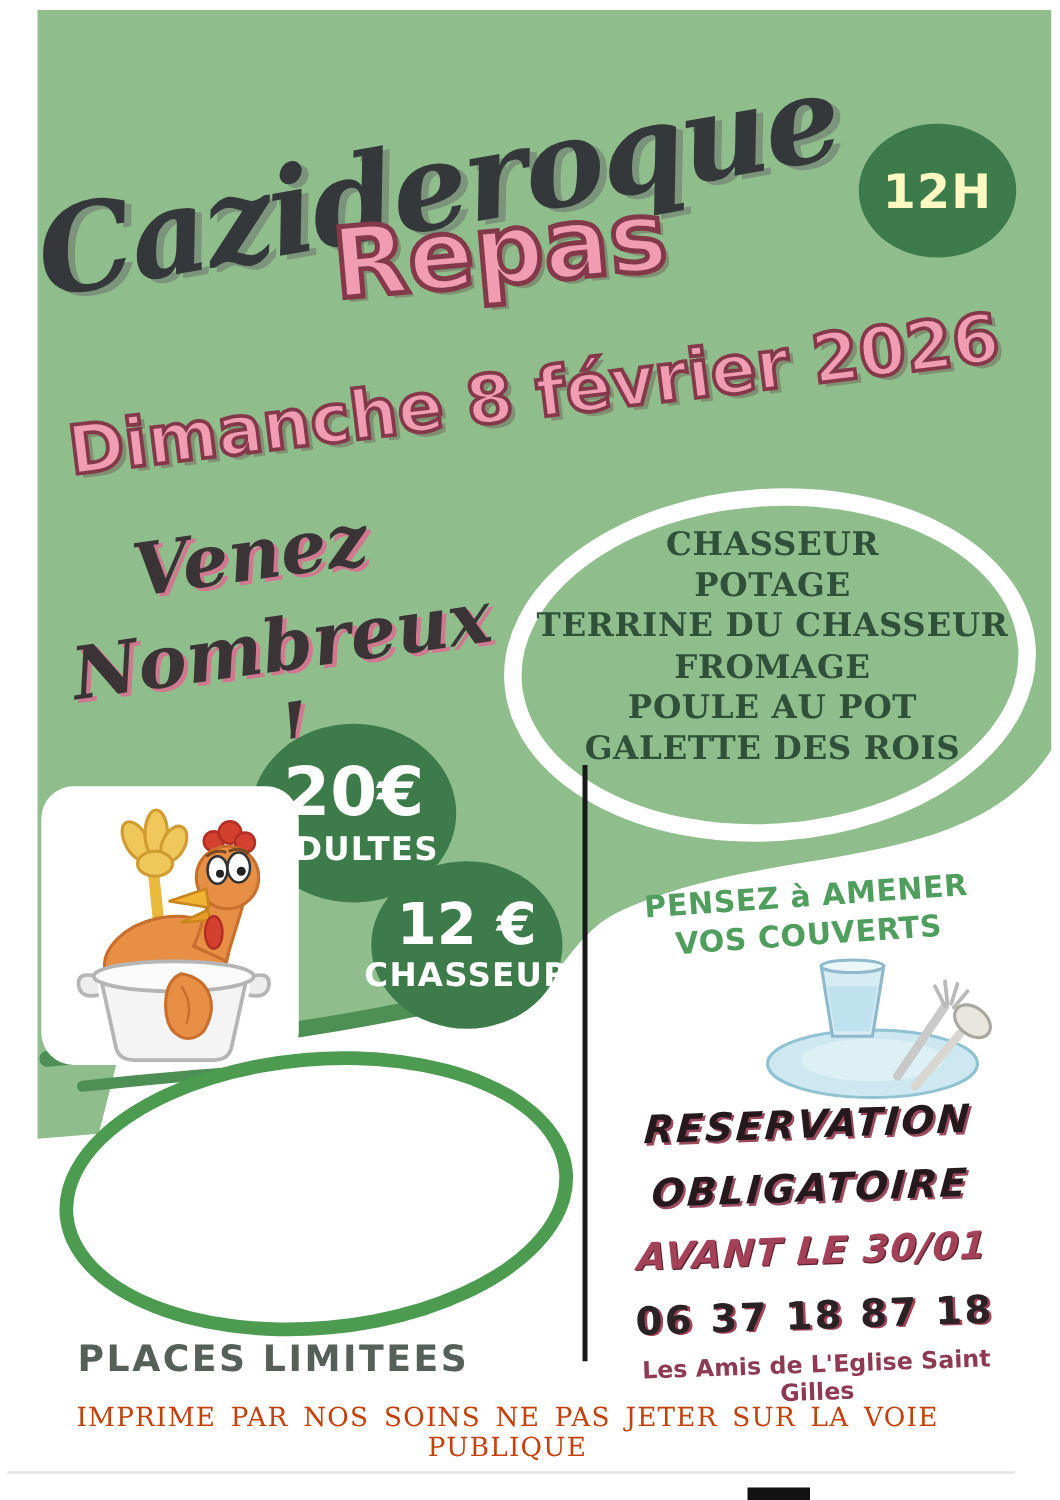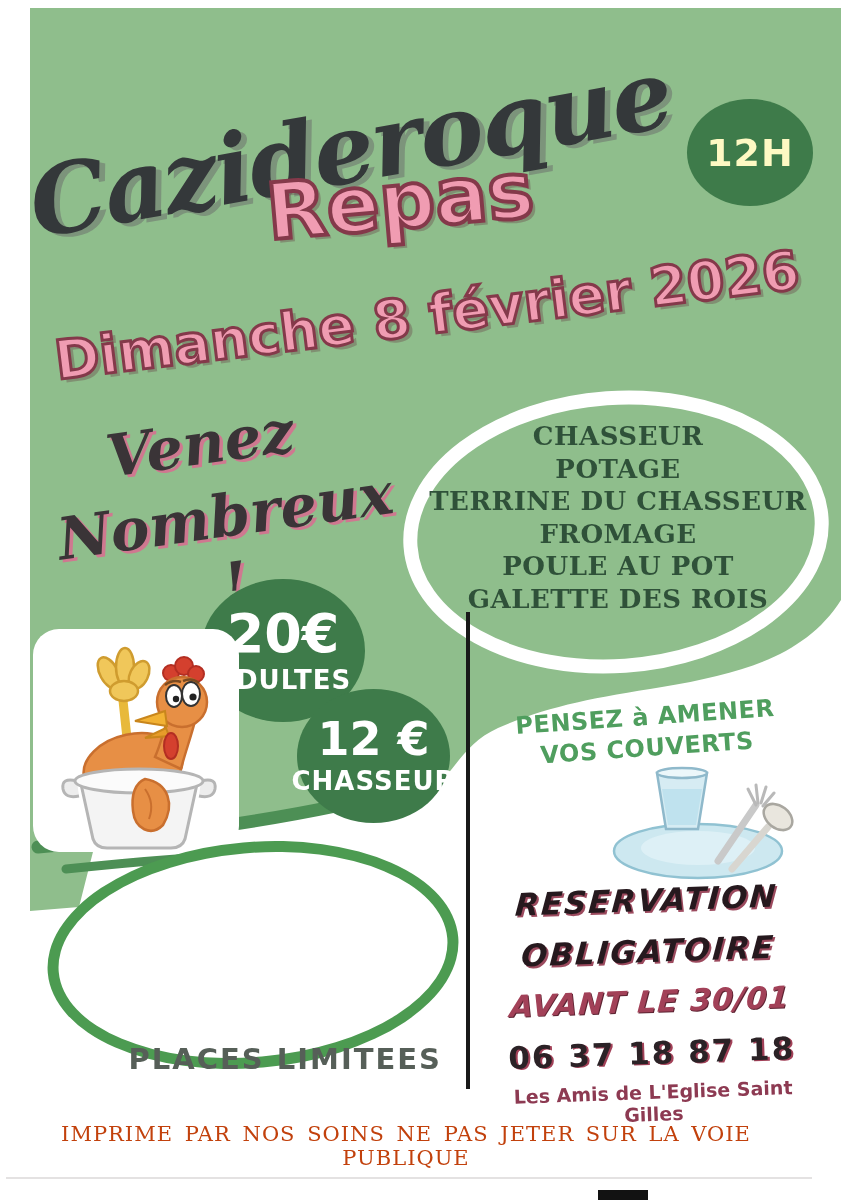--- a/index.html
+++ b/index.html
@@ -50,21 +50,21 @@
   .cutlery-note{left:512px;top:702px;width:268px;text-align:center;color:#4f9e5e;
     font-weight:700;font-size:24px;line-height:31px;letter-spacing:.5px;transform:rotate(-4deg);}
 
   .plate-wrap{left:610px;top:765px;width:195px;height:118px;}
 
   .tombola-oval{left:47px;top:842px;width:412px;height:226px;border:11px solid #4c9b51;
     border-radius:50%;background:#ffffff;box-sizing:border-box;transform:rotate(-5deg);}
   .tombola-text{left:70px;top:872px;width:370px;text-align:center;color:#3f2531;
     font-weight:700;font-size:33px;line-height:44px;}
 
-  .places-note{left:62px;top:1042px;width:380px;text-align:right;color:#565f58;
+  .places-note{left:62px;top:1070px;width:380px;text-align:left;color:#565f58;
     font-weight:700;font-size:29px;letter-spacing:2px;}
 
   .reservation{left:492px;top:882px;width:316px;text-align:center;transform:rotate(-2deg);}
   .res-line{font-style:italic;font-weight:700;font-size:31px;letter-spacing:2px;
     color:#26191e;text-shadow:2px 2px 0 #9c4a5e;transform:skewX(-6deg);margin-bottom:15px;}
   .res-deadline{font-style:italic;font-weight:700;font-size:30px;letter-spacing:1px;
     color:#a24158;text-shadow:1px 1px 0 #5e2433;transform:skewX(-6deg);margin-bottom:16px;}
   .res-phone{font-weight:700;font-size:31px;letter-spacing:2px;color:#2b2226;
     text-shadow:2px 1px 0 #a24158;margin-bottom:10px;}
   .res-org{font-weight:700;font-size:19px;color:#8d3a52;}

